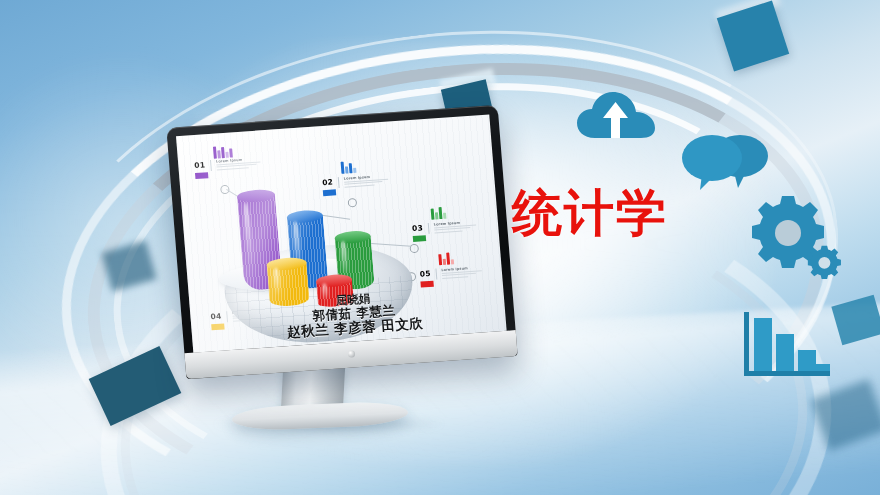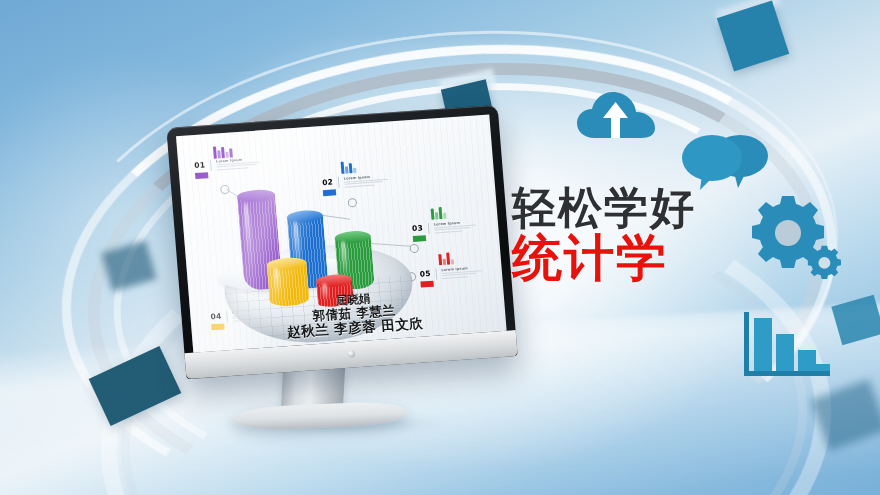--- a/index.html
+++ b/index.html
@@ -560,17 +560,16 @@
           <div class="au-3">赵秋兰 李彦蓉 田文欣</div>
         </div>
 
         <div class="screen-gloss"></div>
       </div>
       <div class="bezel-chin"></div>
     </div>
   </div>
 
   <div class="headline">
-    <div class="hl-1">轻松学好</div>
     <div class="hl-2">统计学</div>
   </div>
 
 </div>
 
 </body></html>

